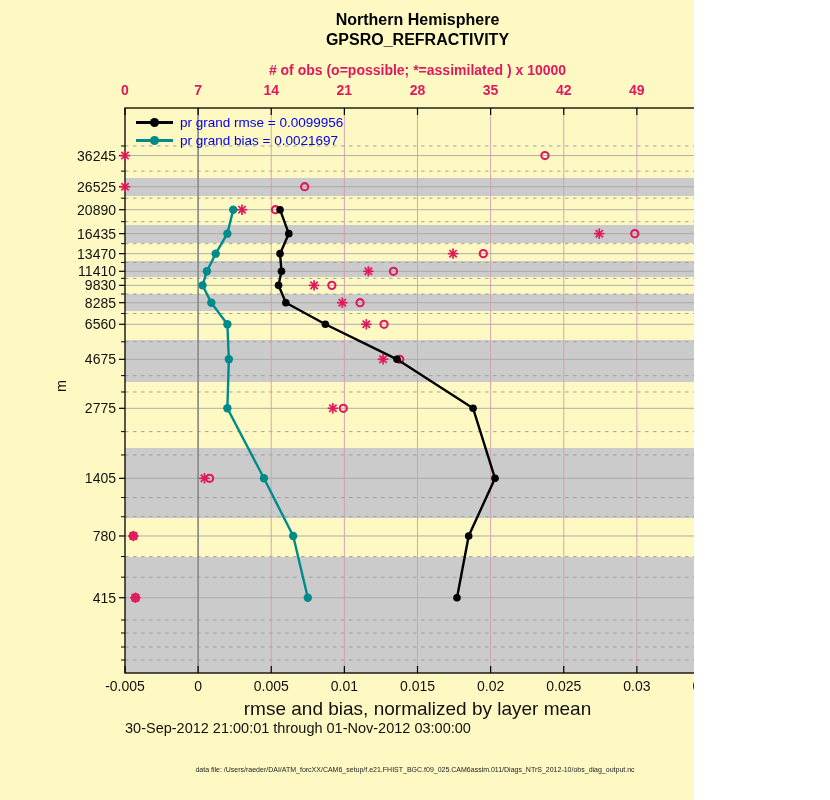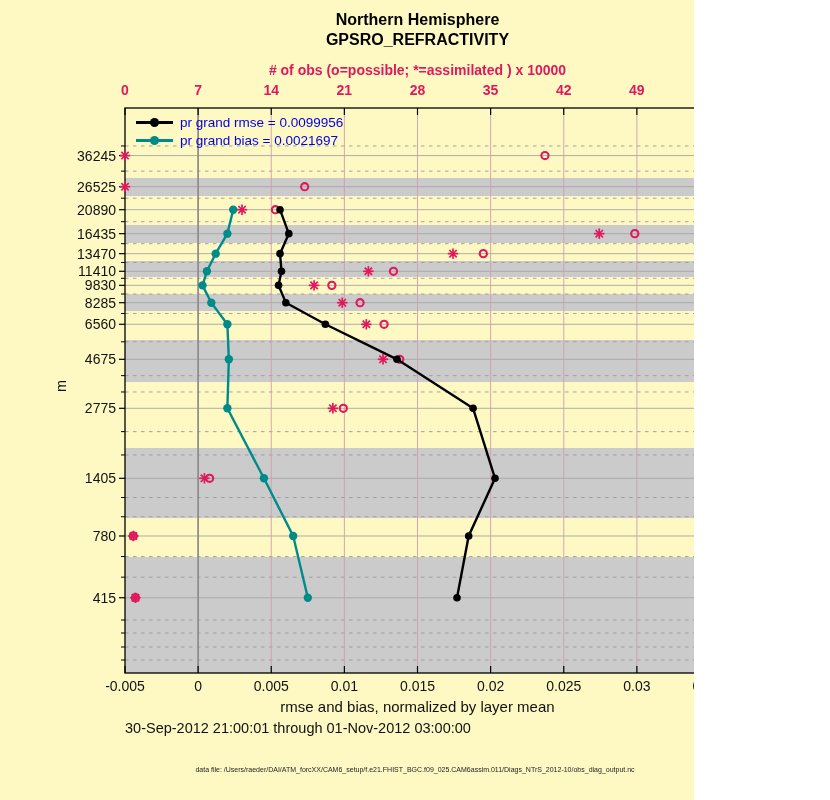--- a/index.html
+++ b/index.html
@@ -5,21 +5,21 @@
   html,body{margin:0;padding:0;background:#ffffff;}
   #page{position:relative;width:694px;height:800px;background:#fef9c3;
         font-family:"Liberation Sans", sans-serif;overflow:hidden;}
   .abs{position:absolute;}
   .title-block{left:125px;top:10px;width:585px;text-align:center;color:#000;}
   .title-line{font-size:16px;font-weight:bold;line-height:20px;}
   .obs-label{left:125px;top:54px;width:585px;text-align:center;
              font-size:14px;font-weight:bold;margin-top:8px;}
   .ylab{left:46px;top:378px;transform:rotate(-90deg);transform-origin:center;
         font-size:14.5px;color:#111;width:30px;text-align:center;}
-  .xlab{left:125px;top:698px;width:585px;text-align:center;font-size:15px;color:#111;}
+  .xlab{left:125px;top:698px;width:585px;text-align:center;font-size:19px;color:#111;}
   .dates{left:125px;top:720px;width:585px;text-align:left;font-size:14.5px;color:#111;}
   .footer{left:0px;top:766px;width:830px;text-align:center;font-size:7px;color:#222;}
   .legend{left:136px;top:113px;}
   .legend-row{display:flex;align-items:center;height:18px;}
   .legend-swatch{position:relative;width:37px;height:10px;margin-right:7px;flex:0 0 auto;}
   .legend-line{position:absolute;left:0;top:4px;width:37px;height:2.6px;}
   .legend-dot{position:absolute;left:14px;top:0.5px;width:9px;height:9px;border-radius:50%;}
   .legend-text{font-size:13.5px;white-space:nowrap;}
   svg{position:absolute;left:0;top:0;}
 </style>

